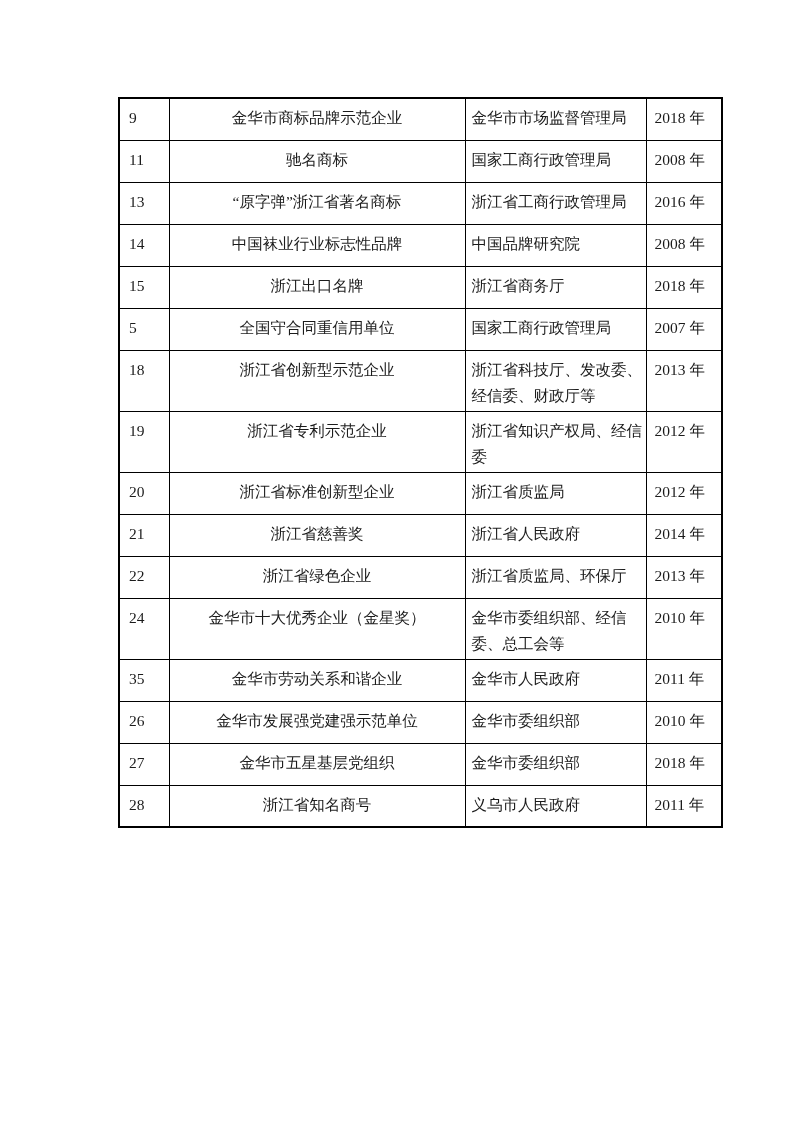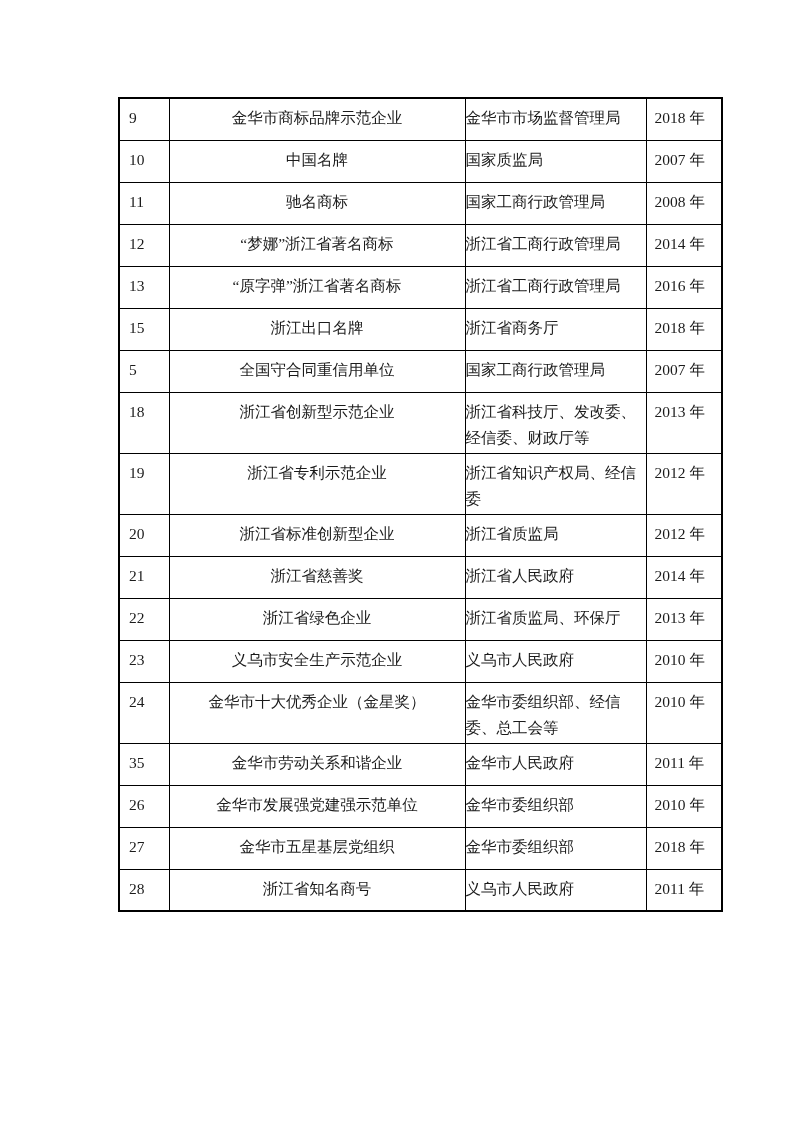--- a/index.html
+++ b/index.html
@@ -42,21 +42,21 @@
     padding: 0 0 0 9px;
     text-align: left;
   }
   td.c-name {
     width: 296px;
     text-align: center;
   }
   td.c-org {
     width: 181px;
     text-align: left;
-    padding-left: 0;
+    padding-left: 6px;
     padding-right: 0;
     white-space: pre-line;
     word-break: keep-all;
   }
   td.c-year {
     width: 76px;
     text-align: left;
     padding-left: 8px;
     white-space: nowrap;
   }
@@ -67,42 +67,36 @@
 <div class="page">
   <table class="honors">
     <tbody id="table-body">
         <tr>
     <td class="c-no">9</td>
     <td class="c-name">金华市商标品牌示范企业</td>
     <td class="c-org">金华市市场监督管理局</td>
     <td class="c-year">2018 年</td>
   </tr>
         <tr>
-    <td class="c-no">10</td>
-    <td class="c-name">中国名牌</td>
-    <td class="c-org">国家质监局</td>
-    <td class="c-year">2007 年</td>
-  </tr>
-        <tr>
     <td class="c-no">11</td>
     <td class="c-name">驰名商标</td>
     <td class="c-org">国家工商行政管理局</td>
     <td class="c-year">2008 年</td>
   </tr>
         <tr>
-    <td class="c-no">12</td>
-    <td class="c-name">“梦娜”浙江省著名商标</td>
-    <td class="c-org">浙江省工商行政管理局</td>
-    <td class="c-year">2014 年</td>
-  </tr>
-        <tr>
     <td class="c-no">13</td>
     <td class="c-name">“原字弹”浙江省著名商标</td>
     <td class="c-org">浙江省工商行政管理局</td>
     <td class="c-year">2016 年</td>
+  </tr>
+        <tr>
+    <td class="c-no">14</td>
+    <td class="c-name">中国袜业行业标志性品牌</td>
+    <td class="c-org">中国品牌研究院</td>
+    <td class="c-year">2008 年</td>
   </tr>
         <tr>
     <td class="c-no">15</td>
     <td class="c-name">浙江出口名牌</td>
     <td class="c-org">浙江省商务厅</td>
     <td class="c-year">2018 年</td>
   </tr>
         <tr>
     <td class="c-no">5</td>
     <td class="c-name">全国守合同重信用单位</td>
@@ -134,26 +128,20 @@
     <td class="c-name">浙江省慈善奖</td>
     <td class="c-org">浙江省人民政府</td>
     <td class="c-year">2014 年</td>
   </tr>
         <tr>
     <td class="c-no">22</td>
     <td class="c-name">浙江省绿色企业</td>
     <td class="c-org">浙江省质监局、环保厅</td>
     <td class="c-year">2013 年</td>
   </tr>
-        <tr>
-    <td class="c-no">23</td>
-    <td class="c-name">义乌市安全生产示范企业</td>
-    <td class="c-org">义乌市人民政府</td>
-    <td class="c-year">2010 年</td>
-  </tr>
         <tr class="multi">
     <td class="c-no">24</td>
     <td class="c-name">金华市十大优秀企业（金星奖）</td>
     <td class="c-org">金华市委组织部、经信
 委、总工会等</td>
     <td class="c-year">2010 年</td>
   </tr>
         <tr>
     <td class="c-no">35</td>
     <td class="c-name">金华市劳动关系和谐企业</td>

